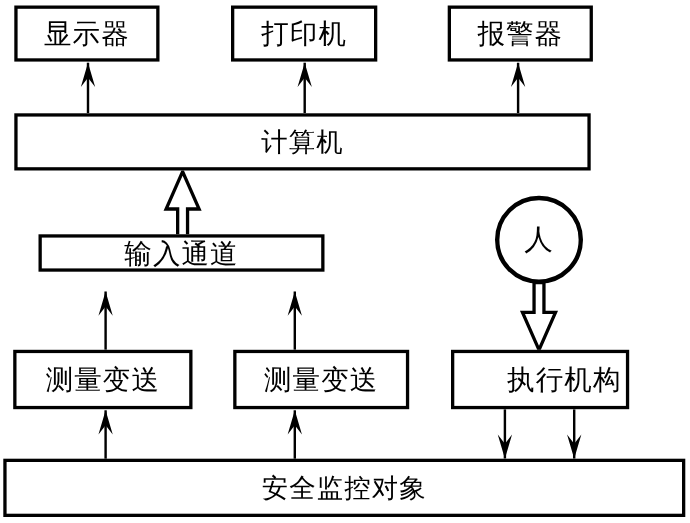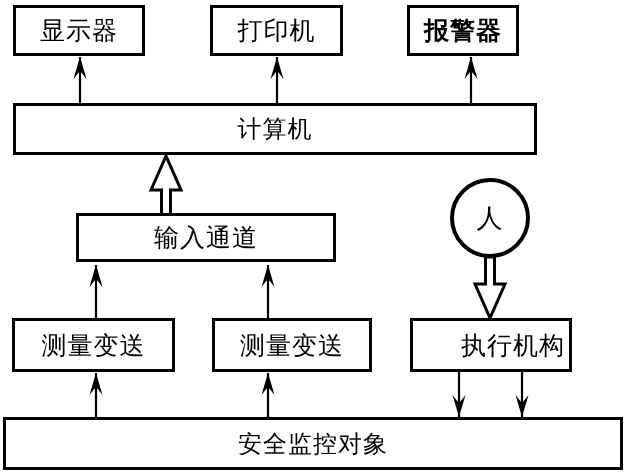--- a/index.html
+++ b/index.html
@@ -104,29 +104,29 @@
     </svg>
 
   <div class="node" style="left:13px; top:5px; width:132px; height:51px;">
     <span class="node-label">显示器</span>
   </div>
 
   <div class="node" style="left:210px; top:5px; width:133px; height:51px;">
     <span class="node-label">打印机</span>
   </div>
 
-  <div class="node" style="left:407px; top:5px; width:112px; height:51px;font-weight:bold;">
+  <div class="node" style="left:407px; top:5px; width:132px; height:51px;">
     <span class="node-label">报警器</span>
   </div>
 
   <div class="node wide" style="left:13px; top:103px; width:524px; height:52px;">
     <span class="node-label">计算机</span>
   </div>
 
-  <div class="node" style="left:35px; top:213px; width:260px; height:49px;margin-left:41px;">
+  <div class="node" style="left:35px; top:213px; width:260px; height:34px;">
     <span class="node-label">输入通道</span>
   </div>
 
   <div class="node circle" style="left:450px; top:178px; width:80px; height:80px;">
     <span class="node-label">人</span>
   </div>
 
   <div class="node" style="left:12px; top:318px; width:163px; height:54px;">
     <span class="node-label">测量变送</span>
   </div>

